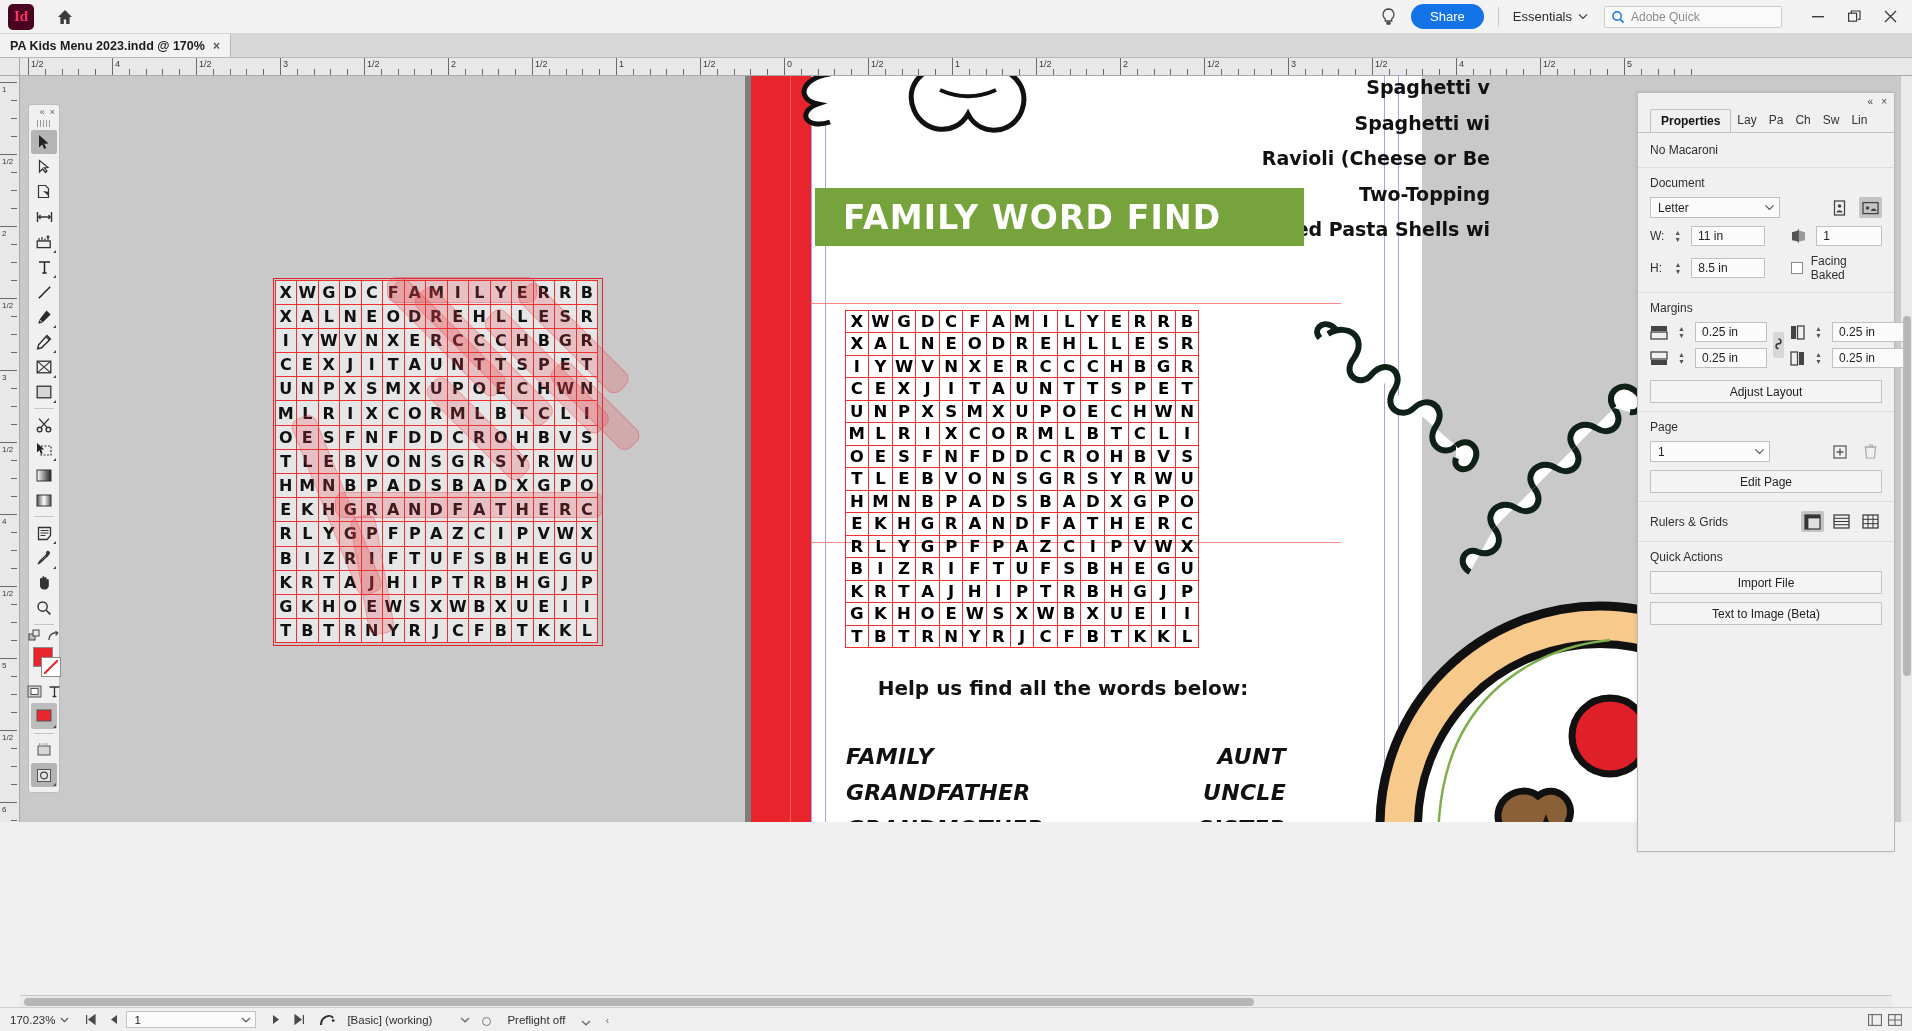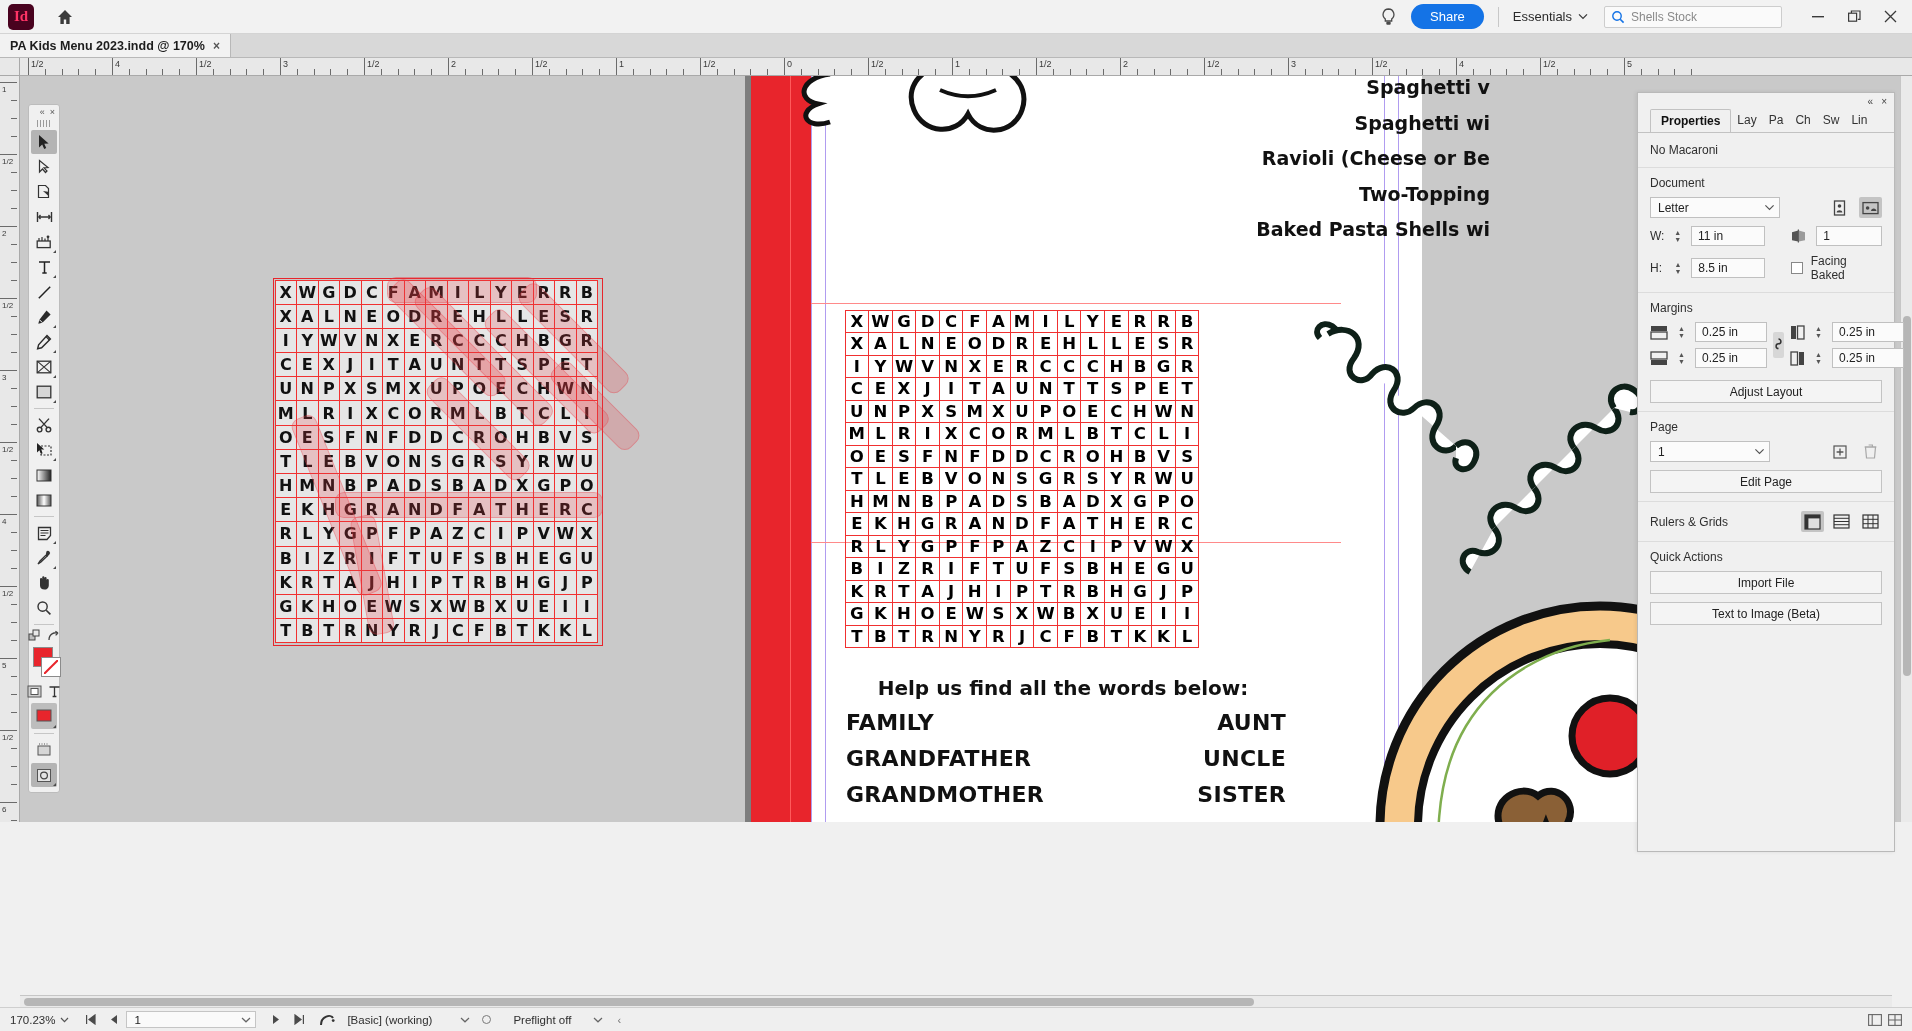--- a/index.html
+++ b/index.html
@@ -134,21 +134,21 @@
   }
   .grid-doc .c {
     border: 1px solid #f03030; display: flex; align-items: center; justify-content: center;
     font-size: 16.5px; font-weight: bold; color: #000;
     font-family: "DejaVu Sans", sans-serif; margin: -0.5px;
   }
   .helpline {
     position: absolute; left: 833px; top: 600px; width: 420px; text-align: center;
     font-size: 20px; font-weight: bold; color: #111; font-family: "DejaVu Sans", sans-serif;
   }
-  .wordlist { position: absolute; left: 826px; top: 634px; width: 440px; }
+  .wordlist { position: absolute; left: 826px; top: 668px; width: 440px; font-style: italic; }
   .wl-row { display: flex; justify-content: space-between; margin-bottom: 11px; }
   .wl-row span { font-size: 22px; font-weight: bold; color: #111;
     font-family: "DejaVu Sans", sans-serif; letter-spacing: 0.3px;}
 
   
   .grid-pb { position: relative; display: grid;
     grid-template-columns: repeat(15, 21.5px); grid-auto-rows: 24.2px; }
   .grid-pb .c {
     border: 1px solid #f03030; display: flex; align-items: center; justify-content: center;
     font-size: 16px; font-weight: bold; color: #111;
@@ -222,21 +222,21 @@
     background: #efefef; border-top: 1px solid #cfcfcf;
     display: flex; align-items: center; gap: 0; padding-left: 10px;
   }
   .sb-zoom { font-size: 11.5px; color: #2f2f2f; display:flex; align-items:center; gap:5px; cursor:pointer;}
   .sb-nav { display: flex; align-items: center; gap: 13px; margin-left: 16px; }
   .sb-nav span { font-size: 11px; color: #4a4a4a; cursor: pointer; }
   .sb-page { width: 130px; height: 17px; background: #fafafa; border: 1px solid #c5c5c5;
     display: flex; align-items: center; justify-content: space-between;
     font-size: 11.5px; color: #222; padding: 0 4px 0 7px; margin-left: 8px; }
   .sb-txt { font-size: 11.5px; color: #2f2f2f; }
-  .sb-preflight { display: flex; align-items: center; gap: 22px; margin-left: 12px; }
+  .sb-preflight { display: flex; align-items: flex-end; gap: 16px; margin-left: 12px; }
   .pf-dot { width: 9px; height: 9px; border-radius: 50%; border: 1px solid #7a7a7a; }
   .sb-right { margin-left: auto; display:flex; align-items:center; gap:6px; padding-right:10px; }
   svg { display: block; }
 </style>
 </head>
 <body>
 
 <div id="app">
 
   <div class="menubar">
@@ -259,21 +259,21 @@
         <span>Essentials</span>
         <svg width="10" height="7" viewBox="0 0 10 7">
           <path d="M1 1.4 L5 5.4 L9 1.4" fill="none" stroke="#3a3a3a" stroke-width="1.3"></path>
         </svg>
       </div>
       <div class="stock-box">
         <svg width="14" height="14" viewBox="0 0 14 14">
           <circle cx="6" cy="6" r="4.2" fill="none" stroke="#1473e6" stroke-width="1.4"></circle>
           <path d="M9.2 9.2 L12.6 12.6" stroke="#1473e6" stroke-width="1.6"></path>
         </svg>
-        <span class="ph">Shells Stock</span>
+        <span class="ph">Adobe Quick</span>
       </div>
       <div class="wincontrols">
         <div class="wc">
           <svg width="12" height="2" viewBox="0 0 12 2">
               <rect width="12" height="1.4" fill="#3a3a3a"></rect>
             </svg>
         </div>
         <div class="wc">
           <svg width="13" height="13" viewBox="0 0 13 13">
             <rect x="0.6" y="3.2" width="8" height="8" fill="none" stroke="#3a3a3a" stroke-width="1.2"></rect>
@@ -534,20 +534,23 @@
         <circle cx="420" cy="330" r="36" fill="#e02028"></circle>
         <path d="M190 250 c-10 -26 20 -44 38 -30 c18 -14 40 6 30 26 c-4 10 -18 12 -22 2
                  c-6 16 -30 18 -38 6 c-4 -6 -6 -4 -8 -4 z" fill="#8a6036"></path>
         <path d="M358 260 c28 10 52 2 62 -16 c4 -8 18 -4 16 6 c-6 32 -46 44 -80 28
                  c-8 -4 -6 -20 2 -18 z" fill="#8ec64a"></path>
         <path d="M366 372 c-10 -24 18 -42 36 -28 c16 -12 38 4 28 24 c-4 10 -18 12 -20 2
                  c-8 14 -32 16 -38 4 c-2 -4 -4 -2 -6 -2 z" fill="#8a6036"></path>
       </g>
     </svg>
 
+    <div class="wf-banner">
+      <div class="t">FAMILY WORD FIND</div>
+    </div>
 
     <div class="grid-doc" id="gridDoc">
         <div class="c">X</div>
         <div class="c">W</div>
         <div class="c">G</div>
         <div class="c">D</div>
         <div class="c">C</div>
         <div class="c">F</div>
         <div class="c">A</div>
         <div class="c">M</div>

